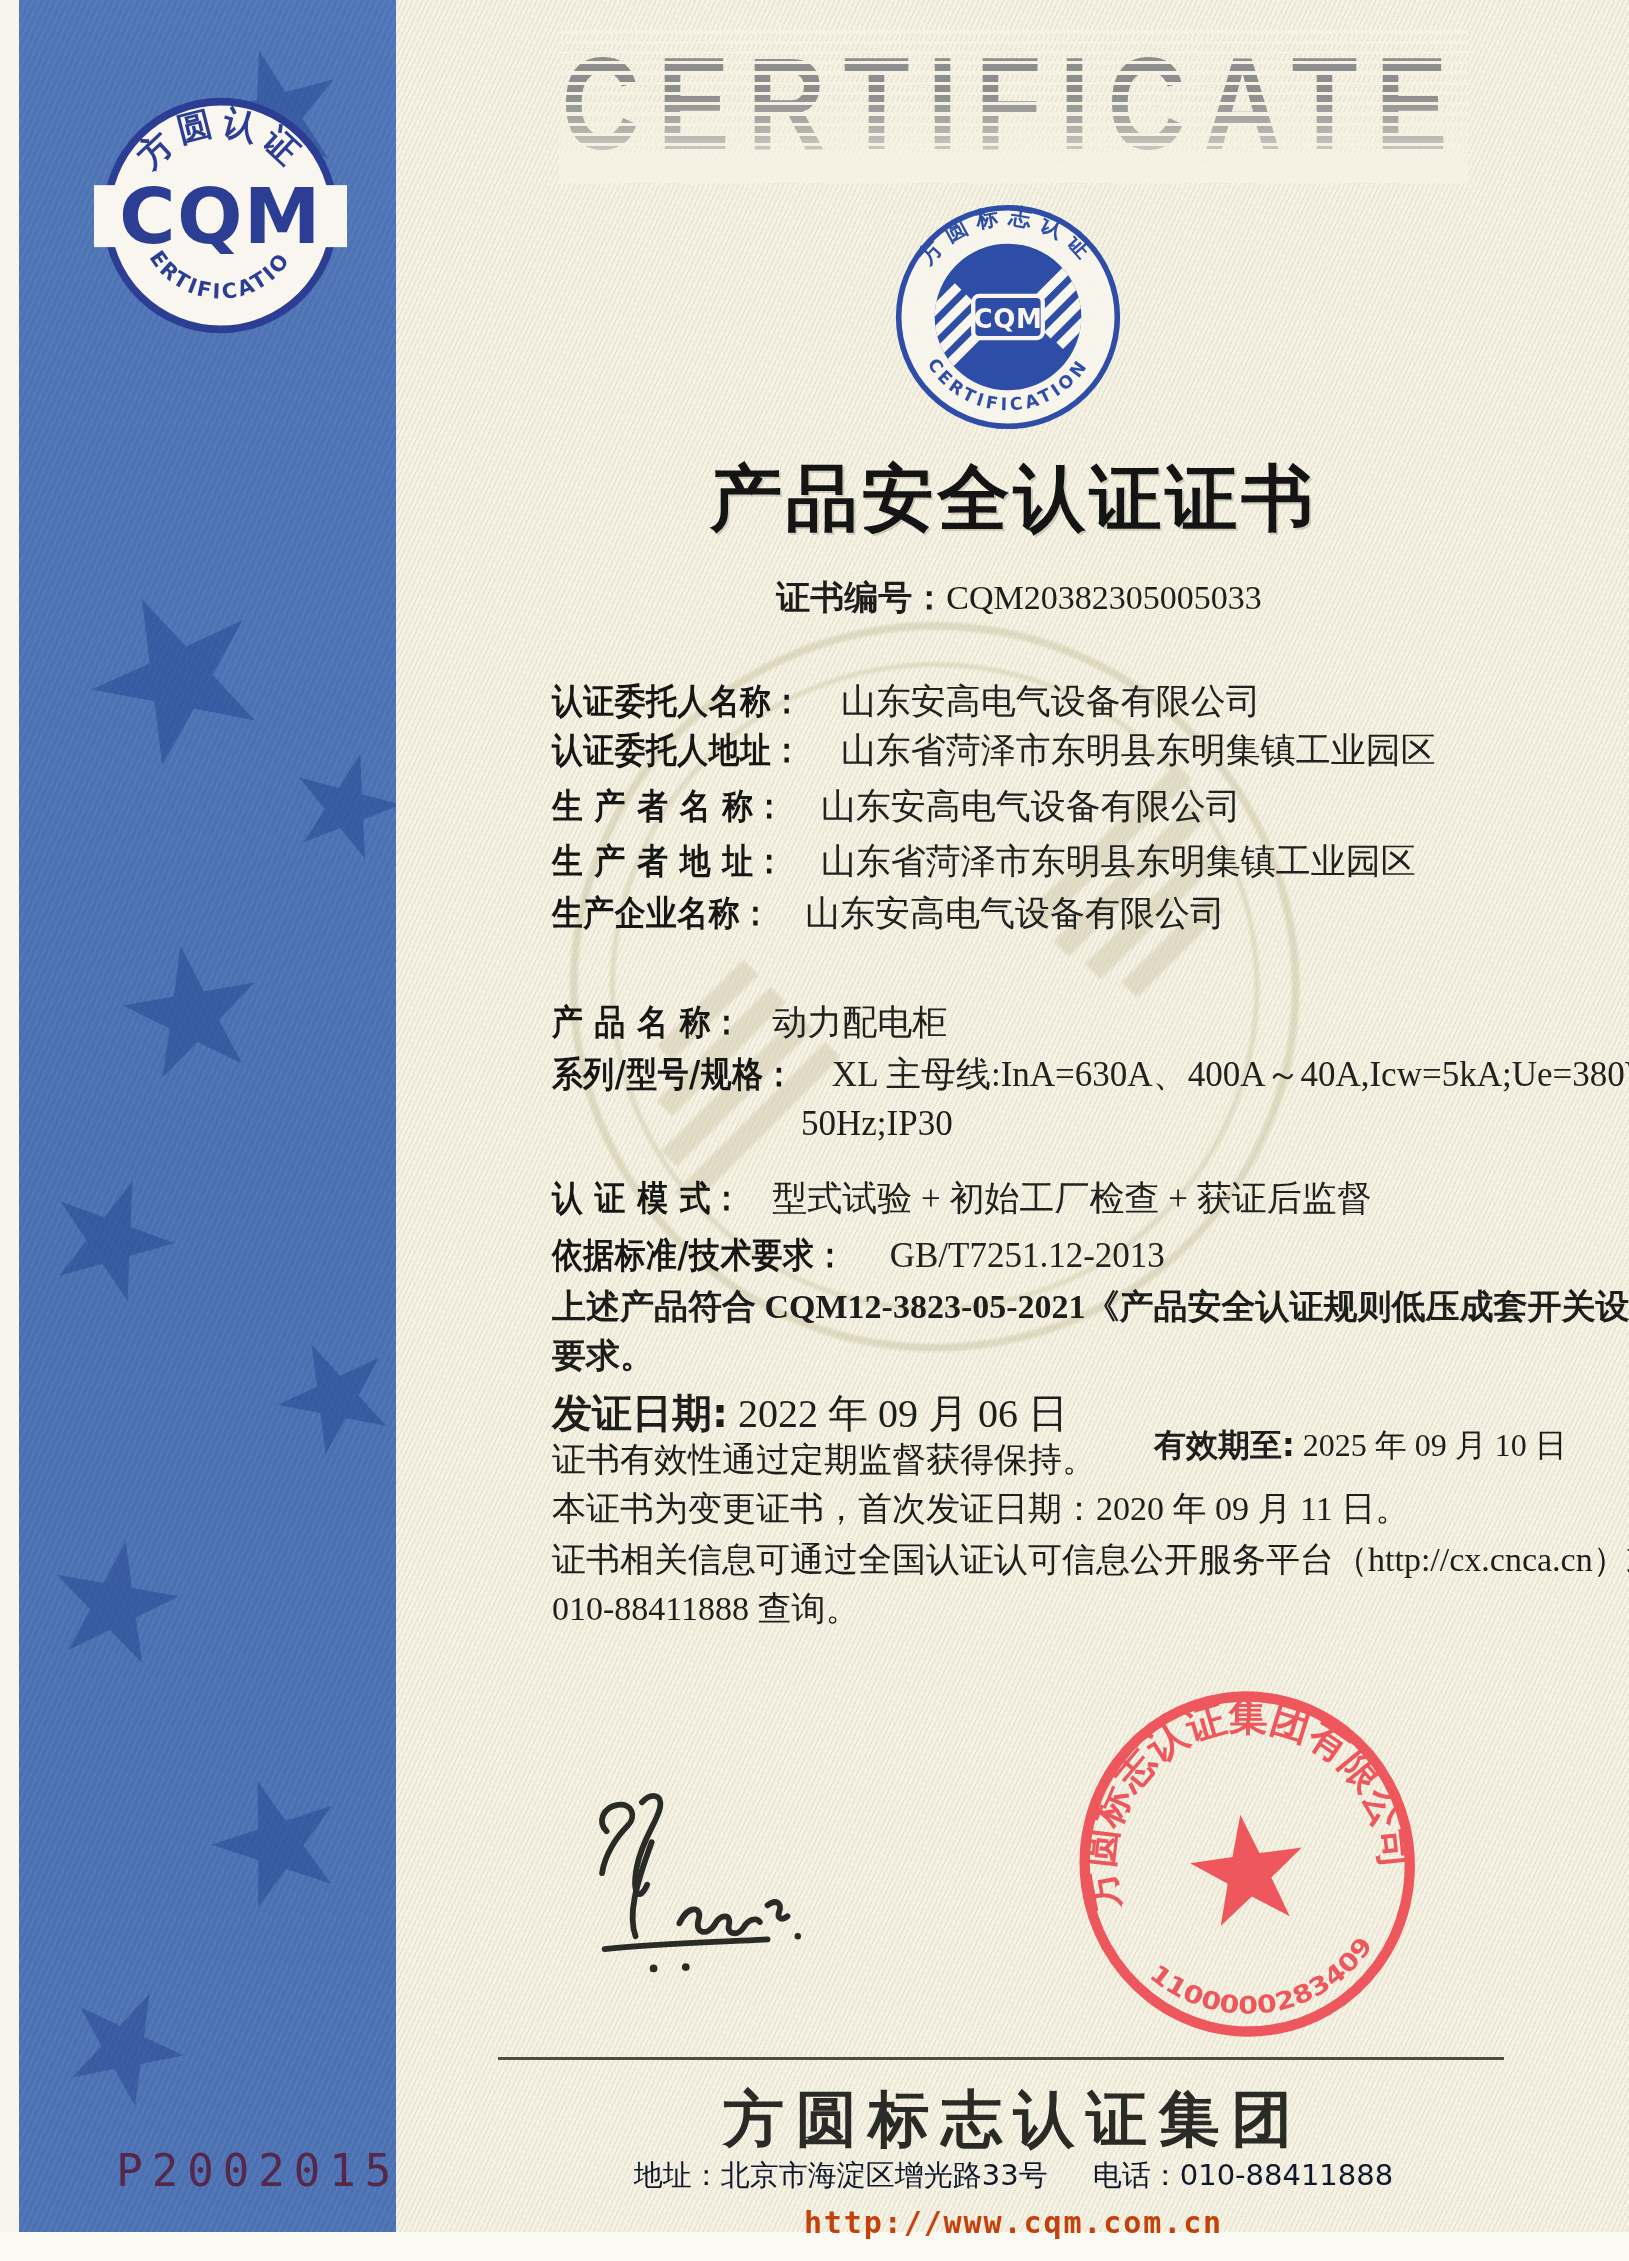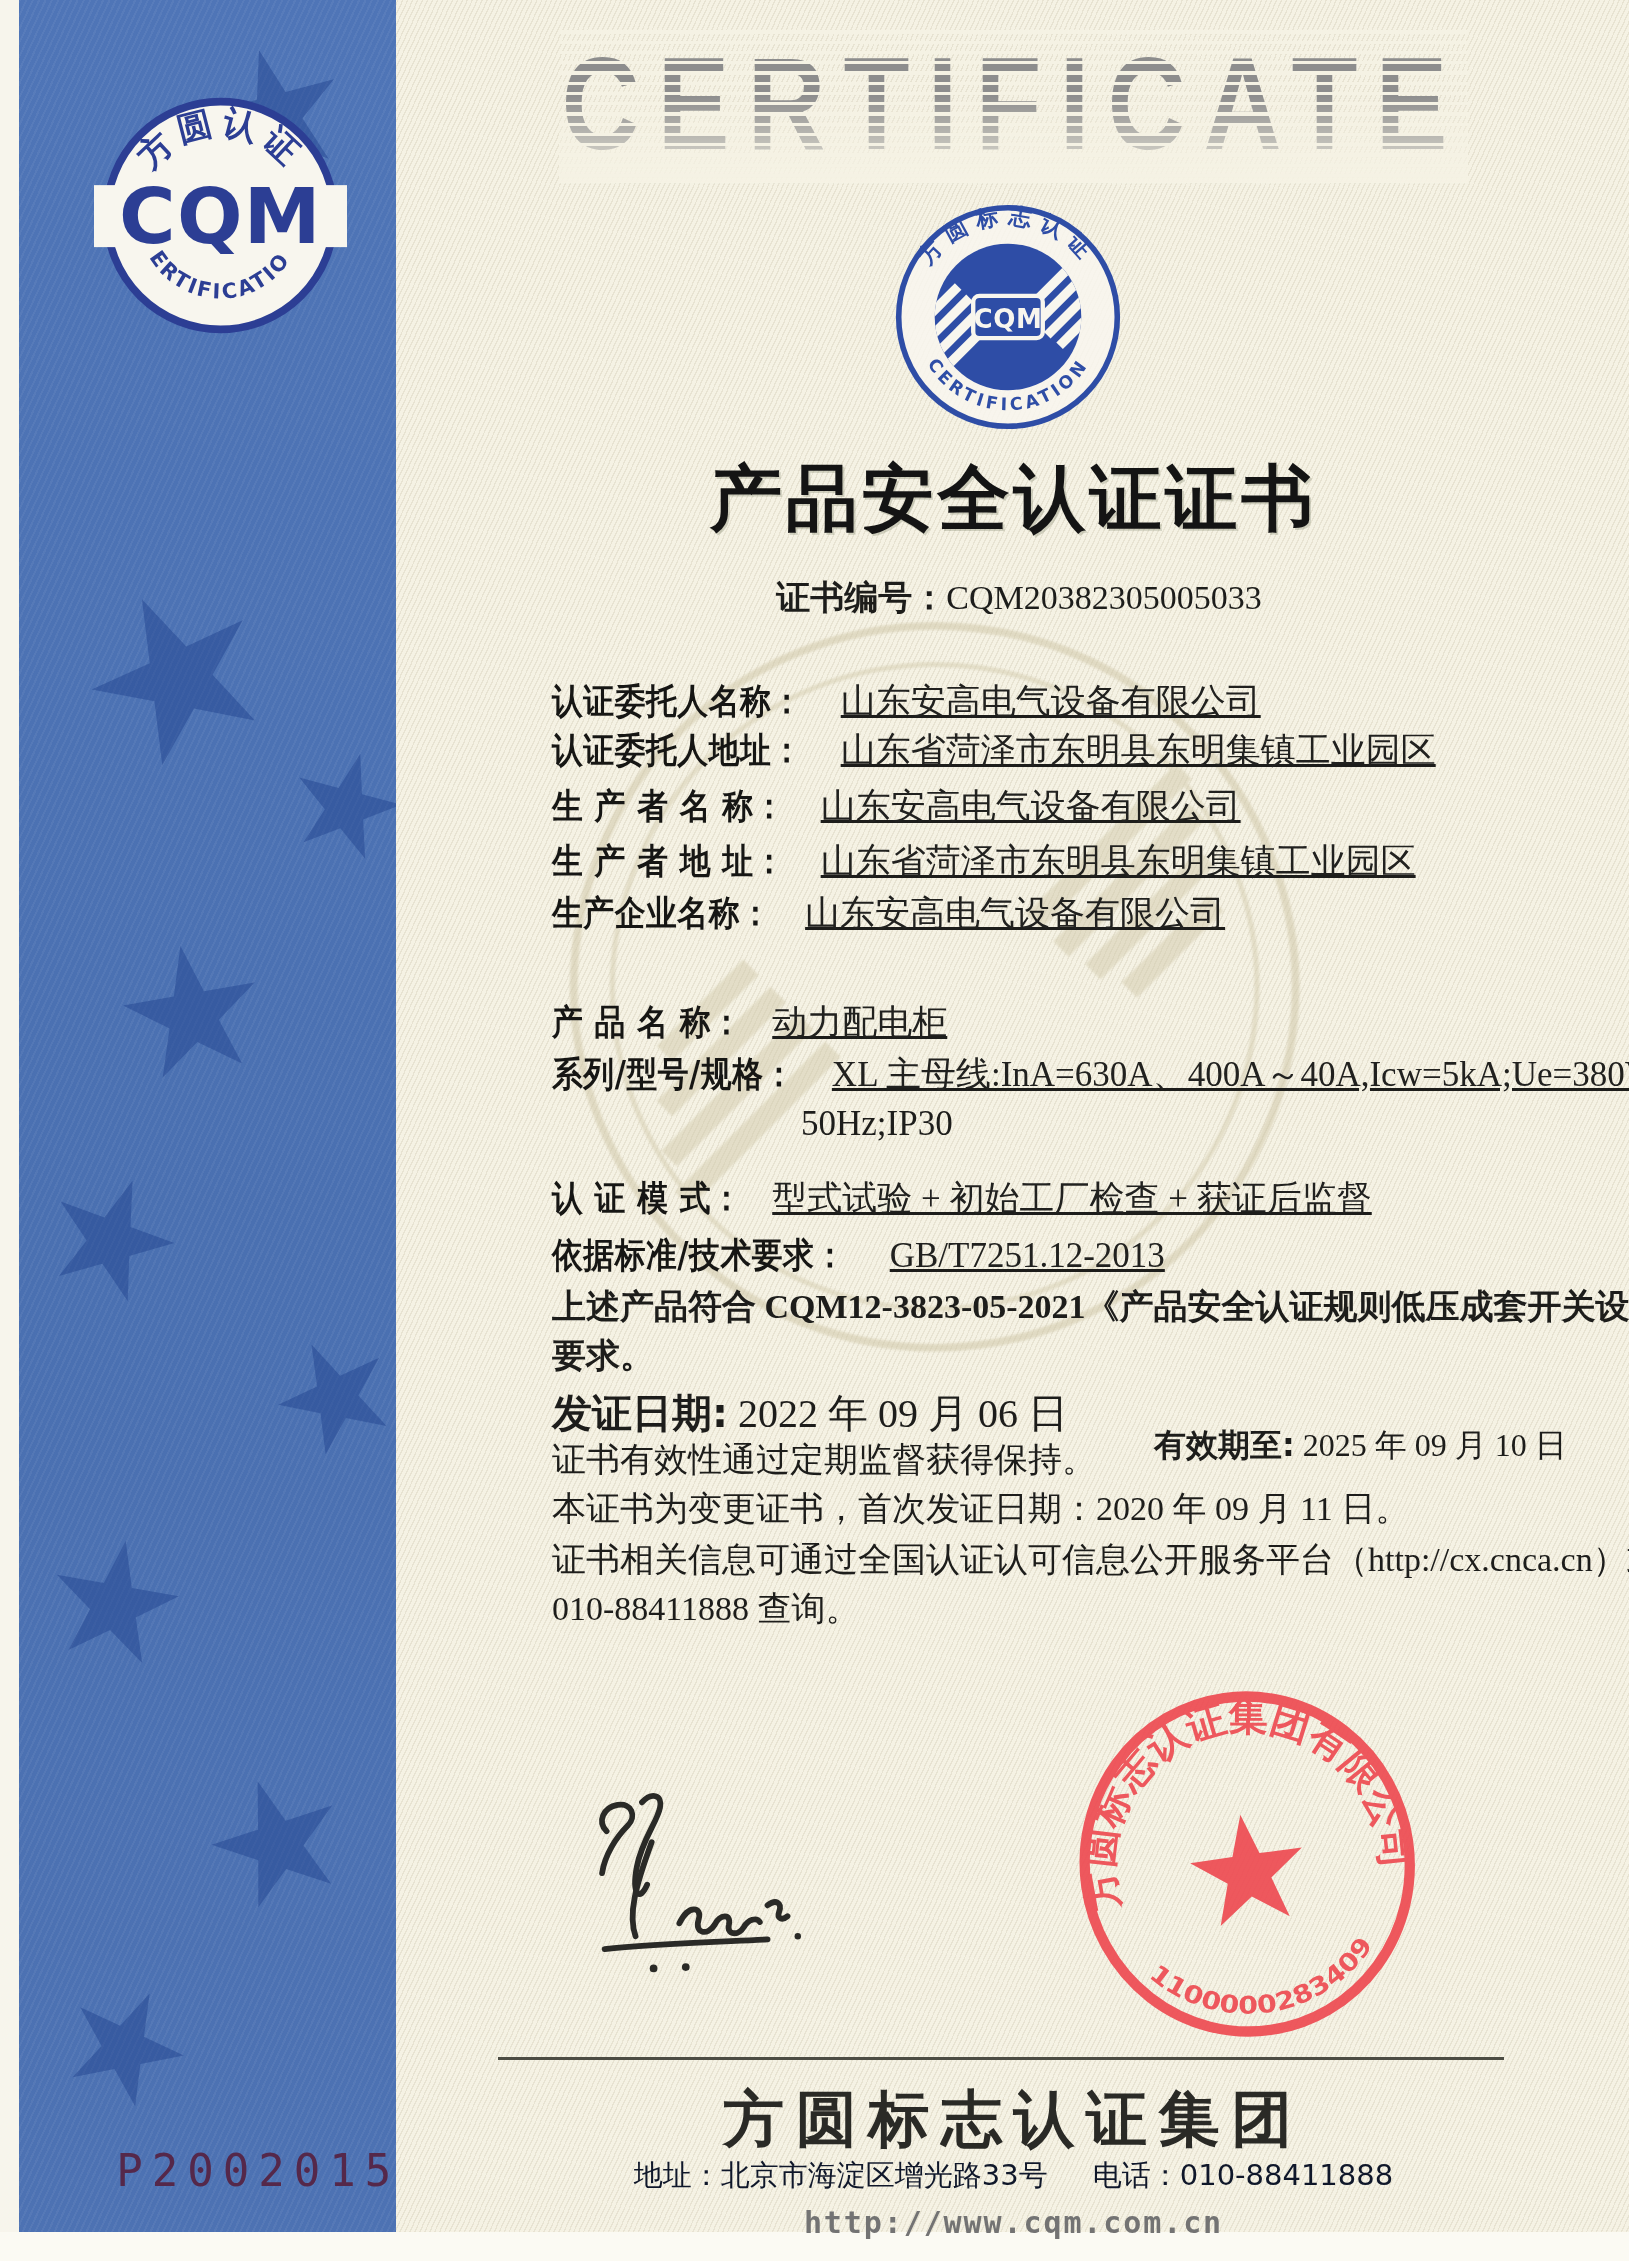--- a/index.html
+++ b/index.html
@@ -38,21 +38,21 @@
 
   
   .doc-title{position:absolute;left:397px;top:451px;width:1233px;text-align:center;z-index:4;
         font-family:"Liberation Serif",serif;font-weight:700;font-size:72px;letter-spacing:3.9px;color:#141414;
         text-shadow:1.9px 1.9px 0 rgba(110,120,95,.28);white-space:nowrap;}
   .cert-no{position:absolute;left:397px;top:575px;width:1244px;text-align:center;z-index:4;
         font-size:34px;color:#1d1d1b;}
   .cert-no .lab{font-weight:600;}
 
   
-  .row{position:absolute;left:552px;z-index:4;white-space:nowrap;font-size:35px;text-decoration:underline;}
+  .row{position:absolute;left:552px;z-index:4;white-space:nowrap;font-size:35px;}
   .row .lab{font-family:"DejaVu Sans","Liberation Sans",sans-serif;font-weight:700;
         letter-spacing:0.6px;display:inline-block;transform:scaleX(.88);transform-origin:left center;color:#161614;}
   .row .val{font-family:"Liberation Serif",serif;color:#21211f;margin-left:3.9px;}
   .row2{position:absolute;left:801px;z-index:4;font-size:35px;white-space:nowrap;}
   .para{position:absolute;left:552px;z-index:4;font-size:34px;white-space:nowrap;color:#1d1d1b;}
   .para.bold{font-weight:700;}
   .date-left{position:absolute;left:552px;z-index:4;font-size:40px;white-space:nowrap;}
   .date-right{position:absolute;left:1154px;z-index:4;font-size:32px;white-space:nowrap;}
   .dlab{font-family:"DejaVu Sans","Liberation Sans",sans-serif;font-weight:600;}
 
@@ -60,21 +60,21 @@
   .signature{position:absolute;left:545px;top:1783px;width:297px;height:206px;z-index:5;}
   .stamp{position:absolute;left:1068px;top:1680px;width:361px;height:368px;z-index:5;opacity:.92;}
 
   
   .sep-line{position:absolute;left:498px;top:2057px;width:1006px;height:2.6px;background:#4c4c43;z-index:4;}
   .footer-org{position:absolute;left:397px;top:2079px;width:1233px;text-align:center;z-index:7;
         font-family:"Liberation Serif",serif;font-weight:700;font-size:61px;letter-spacing:11.6px;color:#2a2a26;white-space:nowrap;}
   .footer-addr{position:absolute;left:397px;top:2156px;width:1233px;text-align:center;z-index:7;
         font-family:"DejaVu Sans","Liberation Sans",sans-serif;font-weight:500;font-size:29px;color:#0f172a;white-space:nowrap;}
   .footer-url{position:absolute;left:397px;top:2205px;width:1233px;text-align:center;z-index:7;
-        font-family:"DejaVu Sans Mono",monospace;font-weight:600;font-size:30px;color:#737373;letter-spacing:1.9px;}
+        font-family:"DejaVu Sans Mono",monospace;font-weight:600;font-size:30px;color:#c2410c;letter-spacing:1.9px;}
   .sp{display:inline-block;width:45px;}
 </style>
 </head>
 <body>
 
 <div class="page">
   <div class="texture"></div>
 
   <svg class="watermark" viewBox="0 0 1300 1300">
     <circle cx="620" cy="600" r="560" fill="none" stroke="#cdc4a4" stroke-width="12"></circle>

